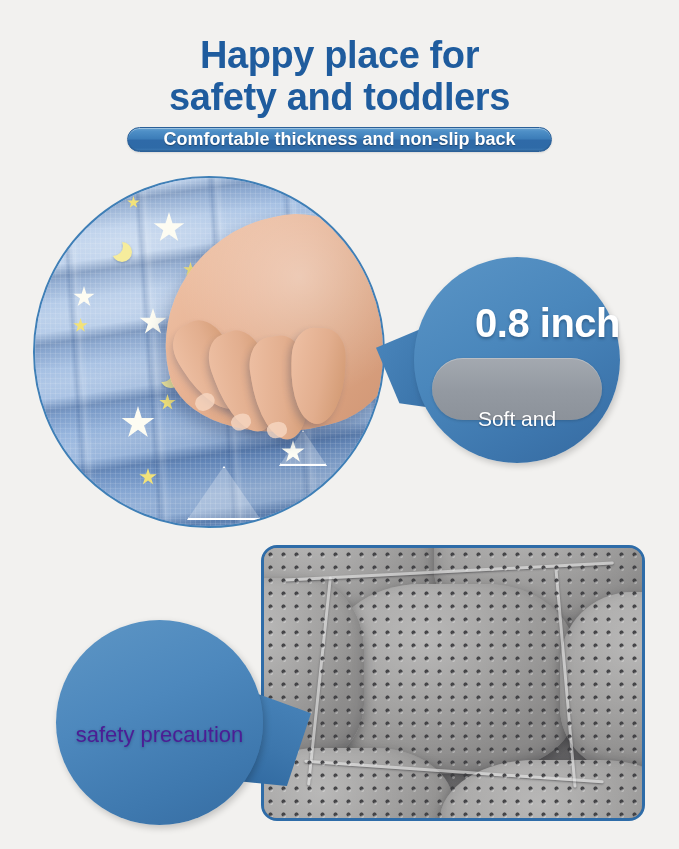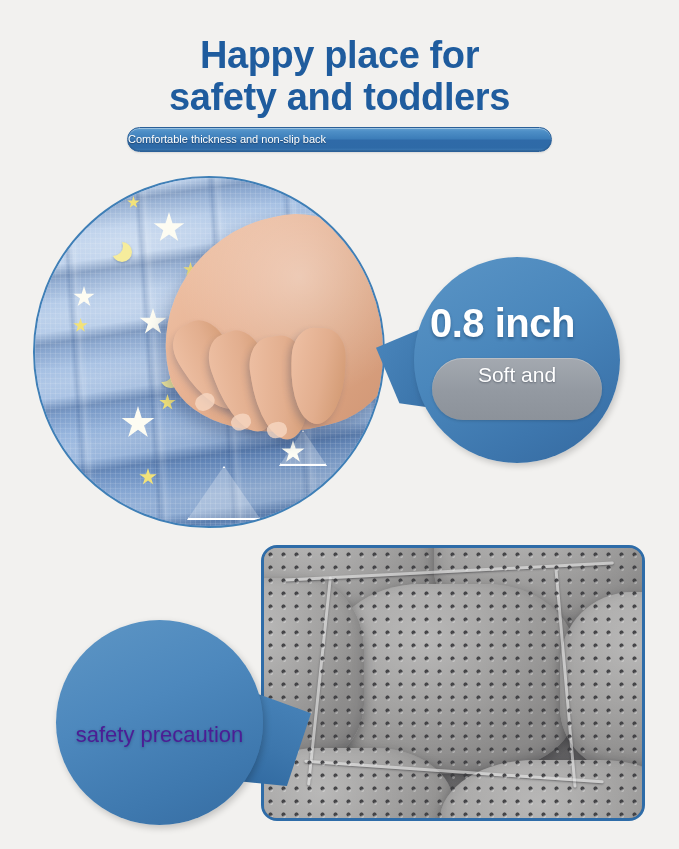--- a/index.html
+++ b/index.html
@@ -46,25 +46,27 @@
         #63a0d0 0%, #4d8ec6 16%, #3b7cb8 48%, #2f6aa8 52%, #2e6aa7 86%, #3d79b3 100%);
     box-shadow: inset 0 1px 0 rgba(255,255,255,0.38),
                 inset 0 -1px 0 rgba(0,0,0,0.12),
                 0 1px 2px rgba(0,0,0,0.10);
     border: 1px solid #2b6098;
     box-sizing: border-box;
   }
   #subtitle-banner .btxt {
     display: block;
     width: 100%;
+    text-align: center;
     color: #ffffff;
-    font-size: 11px;
+    font-size: 18px;
     line-height: 23px;
     text-shadow: 0 1px 1px rgba(0,0,0,0.35);
     white-space: nowrap;
+    font-weight: bold;
   }
 
   
   #photo-top {
     position: absolute;
     left: 33px;
     top: 176px;
     width: 352px;
     height: 352px;
     border-radius: 50%;
@@ -189,22 +191,22 @@
     width: 78px;
     height: 96px;
     background: linear-gradient(120deg, #4b87bd 0%, #3e78ae 60%, #376ba2 100%);
     clip-path: polygon(0% 34%, 100% 0%, 100% 100%, 30% 92%);
     border-radius: 10px 0 0 12px;
     filter: drop-shadow(0 2px 3px rgba(0,0,0,0.14));
   }
   #bubble-inch .inch-text {
     position: absolute;
     top: 44px;
-    left: 16px; width: 100%;
-    text-align: left;
+    left: 0; width: 100%;
+    text-align: right;
     color: #ffffff;
     font-size: 40px;
     font-weight: bold;
     letter-spacing: -0.5px;
     text-shadow: 0 2px 3px rgba(20,50,85,0.45);
   }
   #bubble-inch .gray-pill {
     position: absolute;
     top: 101px;
     left: 18px;
@@ -216,21 +218,21 @@
   }
   #bubble-inch .gray-pill span {
     display: block;
     width: 100%;
     text-align: center;
     color: #ffffff;
     font-size: 21px;
     line-height: 30px;
     text-shadow: 0 1px 2px rgba(30,40,55,0.45);
   }
-  #bubble-inch .gray-pill .l1 { padding-top: 2px; }
+  #bubble-inch .gray-pill .l1 { padding-top: 2px; margin-top: 44px; }
 
   
   #photo-bottom {
     position: absolute;
     left: 261px;
     top: 545px;
     width: 384px;
     height: 276px;
     border-radius: 16px;
     border: 3px solid #2e6ca8;

